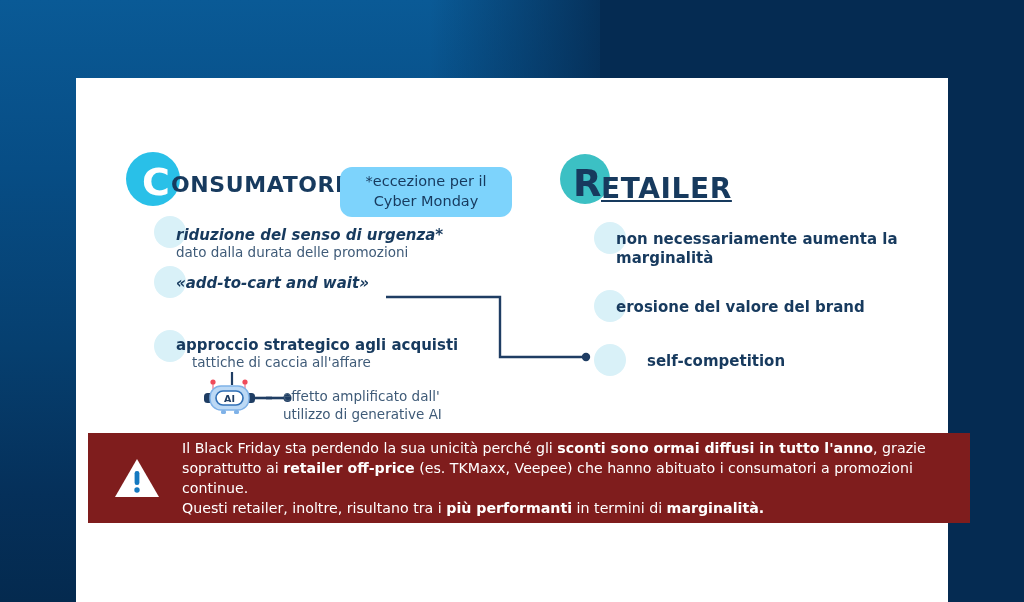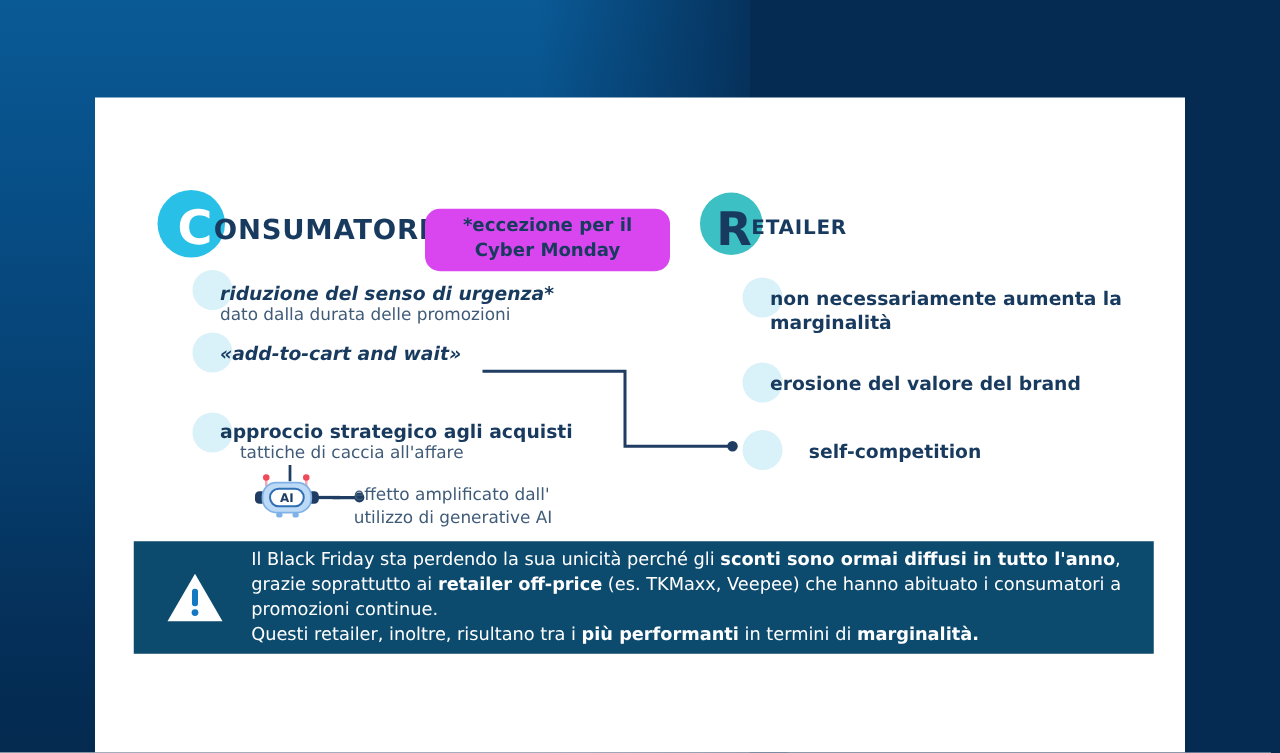--- a/index.html
+++ b/index.html
@@ -42,28 +42,28 @@
     font-weight:700;
     white-space:nowrap;
   }
 
   #cons-circle { left:50px;  top:74px;  width:54px; height:54px; background:#29c0e8; }
   #cons-initial{ left:66px;  top:82px;  font-size:38px; color:#ffffff; }
   #cons-rest   { left:95px;  top:94px;  font-size:22px; }
 
   #ret-circle  { left:484px; top:76px;  width:50px; height:50px; background:#3cc0c4; }
   #ret-initial { left:497px; top:84px;  font-size:37px; color:#173a5e; }
-  #ret-rest    { left:525px; top:94px;  font-size:16px; }
+  #ret-rest    { left:525px; top:94px;  font-size:28px;text-decoration:underline; }
 
   
   #pill {
-    position:absolute; left:264px; top:89px; width:196px; height:50px;
-    background:#d946ef; border-radius:12px;
+    position:absolute; left:264px; top:89px; width:172px; height:50px;
+    background:#7dd3fc; border-radius:12px;
     display:flex; flex-direction:column; align-items:center; justify-content:center;
-    color:#173a5e; font-weight:700; font-size:14.5px; line-height:1.35;
+    color:#173a5e; font-weight:400; font-size:14.5px; line-height:1.35;
     text-align:center;
   }
 
   
   .bullet-dot {
     position:absolute; width:32px; height:32px; border-radius:50%;
     background:#d9f1f8;
   }
   .bullet-title {
     position:absolute; font-weight:700; font-size:15px; color:#173a5e;
@@ -103,23 +103,23 @@
 
   
   #ai-group { position:absolute; left:120px; top:294px; width:76px; height:48px; }
   #ai-note {
     position:absolute; left:207px; top:310px;
     font-size:13.5px; color:#3f5b78; line-height:1.32; white-space:pre-line;
   }
 
   
   #callout {
-    position:absolute; left:12px; top:355px; width:816px; height:90px;
-    background:#0c4a6e;
-    display:flex; align-items:center;margin-left:19px;
+    position:absolute; left:12px; top:355px; width:882px; height:90px;
+    background:#7f1d1d;
+    display:flex; align-items:center;
   }
   #warn-icon { margin-left:26px; margin-right:22px; flex:0 0 auto; }
   #callout-text {
     color:#ffffff; font-size:14.2px; line-height:1.42;
   }
   #callout-text b { font-weight:700; }
 </style>
 </head>
 <body>
 

